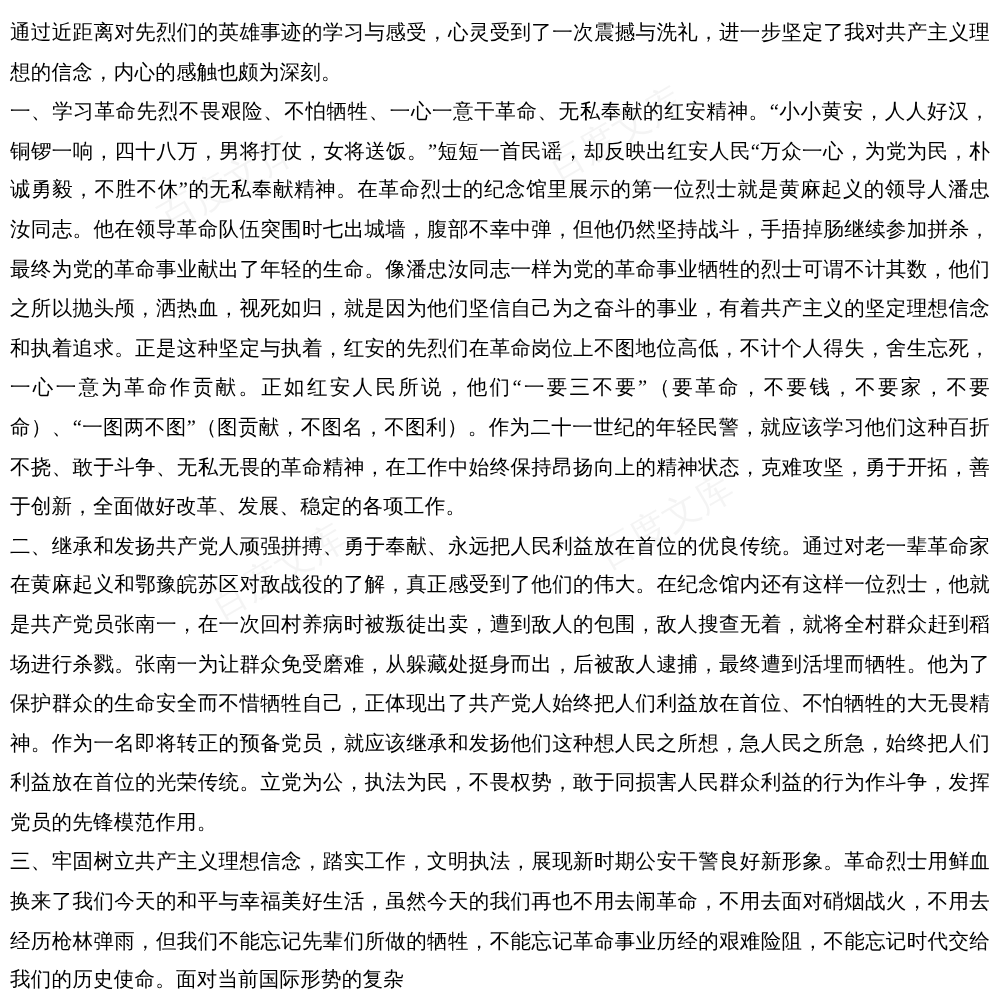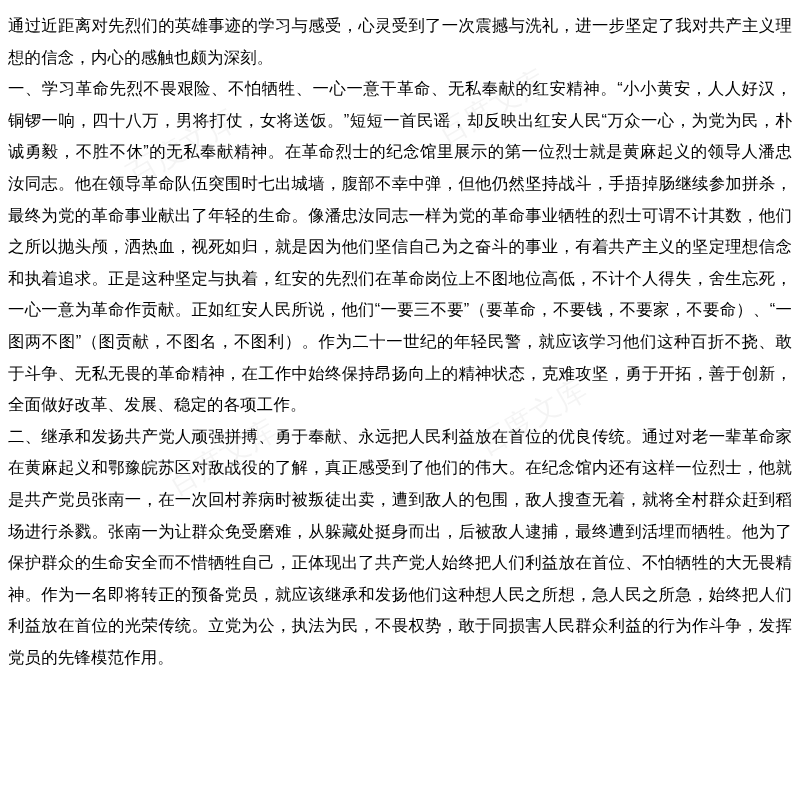--- a/index.html
+++ b/index.html
@@ -22,21 +22,21 @@
     position: relative;
   }
   .para {
     margin: 0;
     color: #000000;
     font-size: 16.4px;
     line-height: 31.6px;
     text-align: justify;
     text-align-last: left;
     letter-spacing: 0.2px;
-    font-family: Liberation Sans, sans-serif;
+    font-family: Liberation Serif, serif;
     font-weight: 400;
     -webkit-font-smoothing: antialiased;
   }
   .watermark {
     position: absolute;
     left: 0;
     top: 0;
     width: 800px;
     height: 800px;
     pointer-events: none;
@@ -59,14 +59,15 @@
   <div class="watermark">
     <span class="wm-text" style="left:120px; top:160px;">百度文库</span>
     <span class="wm-text" style="left:430px; top:120px;">百度文库</span>
     <span class="wm-text" style="left:160px; top:470px;">百度文库</span>
     <span class="wm-text" style="left:470px; top:430px;">百度文库</span>
   </div>
 
   <p class="para">通过近距离对先烈们的英雄事迹的学习与感受，心灵受到了一次震撼与洗礼，进一步坚定了我对共产主义理想的信念，内心的感触也颇为深刻。</p>
   <p class="para">一、学习革命先烈不畏艰险、不怕牺牲、一心一意干革命、无私奉献的红安精神。“小小黄安，人人好汉，铜锣一响，四十八万，男将打仗，女将送饭。”短短一首民谣，却反映出红安人民“万众一心，为党为民，朴诚勇毅，不胜不休”的无私奉献精神。在革命烈士的纪念馆里展示的第一位烈士就是黄麻起义的领导人潘忠汝同志。他在领导革命队伍突围时七出城墙，腹部不幸中弹，但他仍然坚持战斗，手捂掉肠继续参加拼杀，最终为党的革命事业献出了年轻的生命。像潘忠汝同志一样为党的革命事业牺牲的烈士可谓不计其数，他们之所以抛头颅，洒热血，视死如归，就是因为他们坚信自己为之奋斗的事业，有着共产主义的坚定理想信念和执着追求。正是这种坚定与执着，红安的先烈们在革命岗位上不图地位高低，不计个人得失，舍生忘死，一心一意为革命作贡献。正如红安人民所说，他们“一要三不要”（要革命，不要钱，不要家，不要命）、“一图两不图”（图贡献，不图名，不图利）。作为二十一世纪的年轻民警，就应该学习他们这种百折不挠、敢于斗争、无私无畏的革命精神，在工作中始终保持昂扬向上的精神状态，克难攻坚，勇于开拓，善于创新，全面做好改革、发展、稳定的各项工作。</p>
   <p class="para">二、继承和发扬共产党人顽强拼搏、勇于奉献、永远把人民利益放在首位的优良传统。通过对老一辈革命家在黄麻起义和鄂豫皖苏区对敌战役的了解，真正感受到了他们的伟大。在纪念馆内还有这样一位烈士，他就是共产党员张南一，在一次回村养病时被叛徒出卖，遭到敌人的包围，敌人搜查无着，就将全村群众赶到稻场进行杀戮。张南一为让群众免受磨难，从躲藏处挺身而出，后被敌人逮捕，最终遭到活埋而牺牲。他为了保护群众的生命安全而不惜牺牲自己，正体现出了共产党人始终把人们利益放在首位、不怕牺牲的大无畏精神。作为一名即将转正的预备党员，就应该继承和发扬他们这种想人民之所想，急人民之所急，始终把人们利益放在首位的光荣传统。立党为公，执法为民，不畏权势，敢于同损害人民群众利益的行为作斗争，发挥党员的先锋模范作用。</p>
+  <p class="para">三、牢固树立共产主义理想信念，踏实工作，文明执法，展现新时期公安干警良好新形象。革命烈士用鲜血换来了我们今天的和平与幸福美好生活，虽然今天的我们再也不用去闹革命，不用去面对硝烟战火，不用去经历枪林弹雨，但我们不能忘记先辈们所做的牺牲，不能忘记革命事业历经的艰难险阻，不能忘记时代交给我们的历史使命。面对当前国际形势的复杂</p>
 
 </div>
 
 </body></html>

